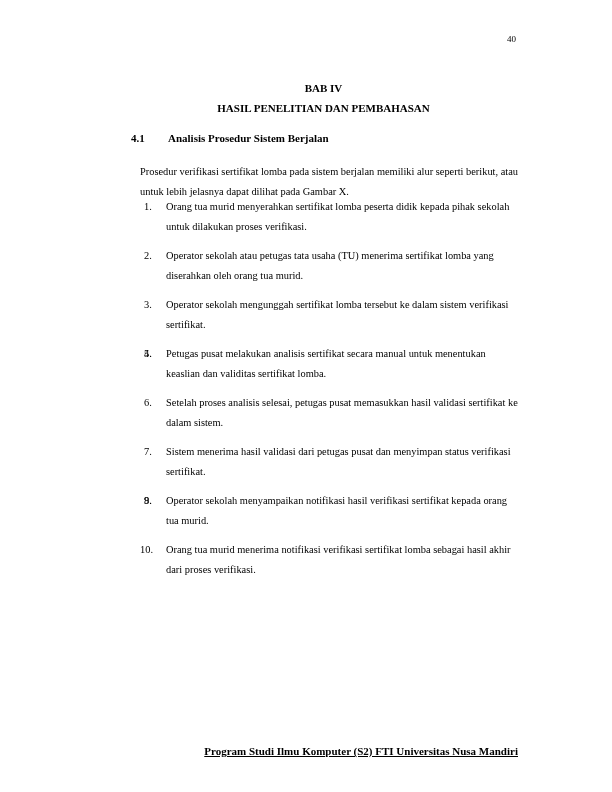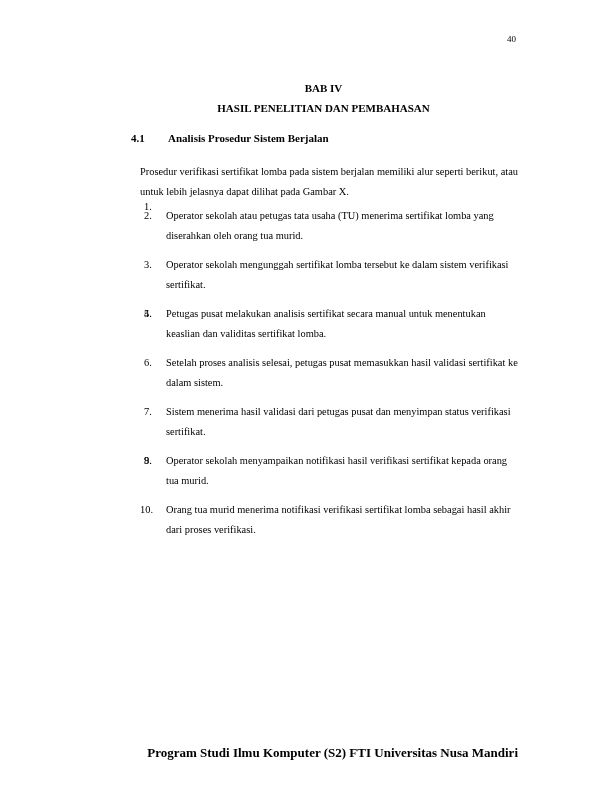--- a/index.html
+++ b/index.html
@@ -70,40 +70,41 @@
     .step .step-num {
       position: absolute;
       left: 13px;
       top: 0;
     }
     .step.wide .step-num { left: 9px; }
     .footer {
       position: absolute;
       top: 745px;
       right: 94px;
-      font-size: 13px;
+      font-size: 11px;
       font-weight: bold;
+      text-decoration: underline;
     }
   </style>
 </head>
 <body>
 
 <div class="page-number">40</div>
 
 <div class="chapter chapter-label">BAB IV</div>
 <div class="chapter chapter-title">HASIL PENELITIAN DAN PEMBAHASAN</div>
 
 <div class="section-heading">
   <span class="num">4.1</span><span>Analisis Prosedur Sistem Berjalan</span>
 </div>
 
 <p class="intro" style="margin:9px;">Prosedur verifikasi sertifikat lomba pada sistem berjalan memiliki alur seperti berikut, atau untuk lebih jelasnya dapat dilihat pada Gambar X.</p>
 
 <ol class="steps">
-  <li class="step"><span class="step-num">1.</span></li>
+  <li class="step"><span class="step-num">1.</span><span>Orang tua murid menyerahkan sertifikat lomba peserta didik kepada pihak sekolah untuk dilakukan proses verifikasi.</span></li>
   <li class="step"><span class="step-num">2.</span><span>Operator sekolah atau petugas tata usaha (TU) menerima sertifikat lomba yang diserahkan oleh orang tua murid.</span></li>
   <li class="step"><span class="step-num">3.</span><span>Operator sekolah mengunggah sertifikat lomba tersebut ke dalam sistem verifikasi sertifikat.</span></li>
   <li class="step"><span class="step-num">4.</span></li>
   <li class="step"><span class="step-num">5.</span><span>Petugas pusat melakukan analisis sertifikat secara manual untuk menentukan keaslian dan validitas sertifikat lomba.</span></li>
   <li class="step"><span class="step-num">6.</span><span>Setelah proses analisis selesai, petugas pusat memasukkan hasil validasi sertifikat ke dalam sistem.</span></li>
   <li class="step"><span class="step-num">7.</span><span>Sistem menerima hasil validasi dari petugas pusat dan menyimpan status verifikasi sertifikat.</span></li>
   <li class="step"><span class="step-num">8.</span></li>
   <li class="step"><span class="step-num">9.</span><span>Operator sekolah menyampaikan notifikasi hasil verifikasi sertifikat kepada orang tua murid.</span></li>
   <li class="step wide"><span class="step-num">10.</span><span>Orang tua murid menerima notifikasi verifikasi sertifikat lomba sebagai hasil akhir dari proses verifikasi.</span></li>
 </ol>

